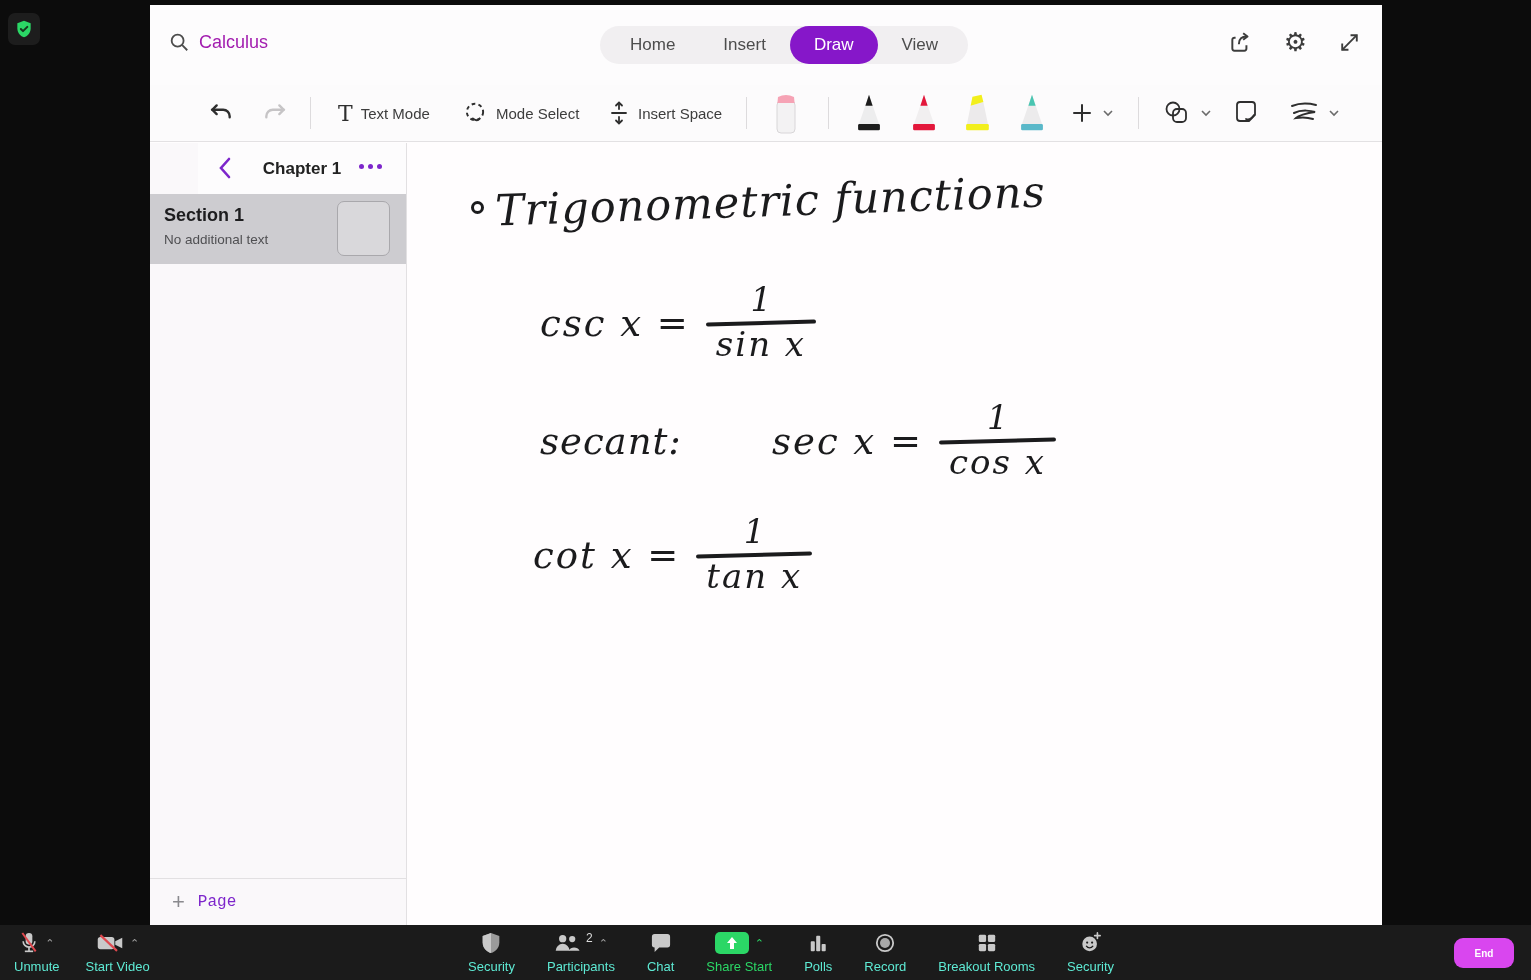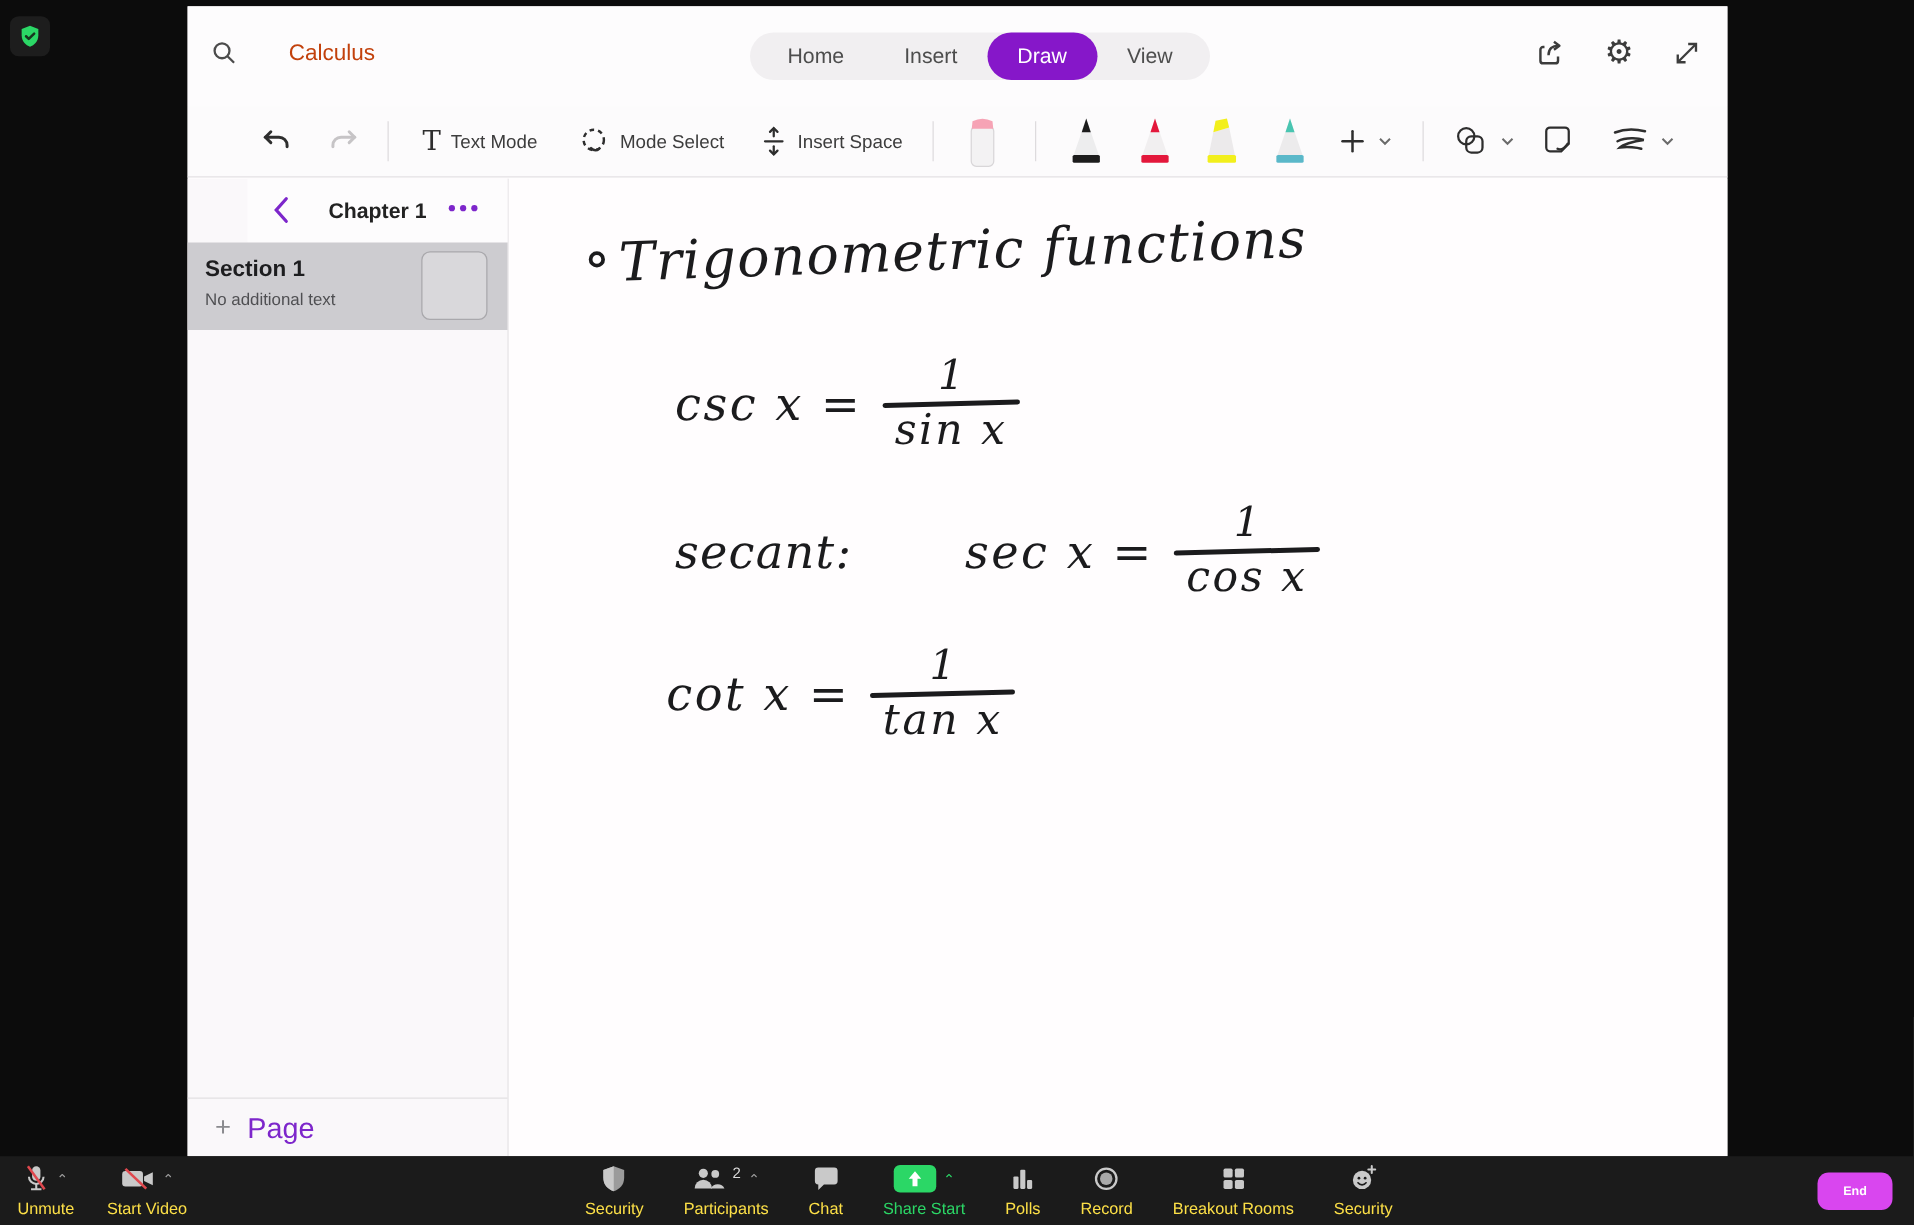--- a/index.html
+++ b/index.html
@@ -8,21 +8,21 @@
   
   .security-badge { position:absolute; left:8px; top:13px; width:32px; height:32px; background:#1d1d1d; border-radius:7px; display:flex; align-items:center; justify-content:center; }
 
   
   .screen { position:absolute; left:150px; top:5px; width:1232px; height:920px; background:#fffdfe; overflow:hidden; }
 
   
   .appbar { position:relative; height:80px; background:#fdfcfd; }
   .search { position:absolute; left:18px; top:26px; display:flex; align-items:center; gap:9px; color:#4c4c4c; }
   .search svg { stroke:#4c4c4c; }
-  .search-text { font-size:18px; color:#c2410c;margin-left:32px; }
+  .search-text { font-size:18px; color:#a21caf; }
   .tabs { position:absolute; left:450px; top:21px; height:38px; background:#f1eff1; border-radius:19px; display:flex; align-items:center; padding:0 6px; }
   .tab { padding:0 24px; height:38px; line-height:38px; font-size:17px; color:#4d4d4d; border-radius:19px; cursor:default; }
   .tab.active { background:#8617c9; color:#fff; height:38px; }
   .appbar-right { position:absolute; right:20px; top:24px; display:flex; gap:30px; align-items:center; }
   .appbar-right svg { stroke:#3c3c3c; }
   .gear-glyph { font-size:26px; color:#3c3c3c; line-height:1; font-family:"DejaVu Sans", sans-serif; }
 
   
   .toolbar { position:relative; height:57px; background:#fcfbfc; border-bottom:1px solid #e3e1e3; }
   .titem { position:absolute; top:0; height:56px; display:flex; align-items:center; gap:8px; font-size:15px; color:#3d3d3d; }
@@ -37,42 +37,42 @@
   .sb-title { position:absolute; left:0; right:0; text-align:center; font-size:17px; font-weight:700; color:#222; }
   .sb-back { position:absolute; left:20px; top:14px; }
   .sb-more { position:absolute; right:24px; top:21px; display:flex; gap:4px; }
   .sb-more i { width:5px; height:5px; border-radius:50%; background:#7d26cb; }
   .page-item { height:70px; background:#cdccd0; position:relative; padding:10px 14px; }
   .page-title { font-size:18px; font-weight:700; color:#1d1d1f; margin-top:1px; }
   .page-sub { font-size:13.5px; color:#4f4f52; margin-top:6px; }
   .page-thumb { position:absolute; right:16px; top:7px; width:53px; height:55px; background:#d9d8db; border:1px solid #a9a8ac; border-radius:7px; }
   .sb-footer { position:absolute; bottom:0; left:0; right:0; height:47px; border-top:1px solid #e2e0e2; display:flex; align-items:center; padding-left:22px; gap:13px; }
   .sb-footer .plus { font-size:22px; color:#8a8a8e; line-height:1; }
-  .sb-footer .lbl { font-size:23px; color:#7d26cb; }
+  .sb-footer .lbl { font-size:16px; color:#7d26cb;font-family:Liberation Mono, monospace; }
 
   
   .canvas { position:relative; flex:1; background:#fffdfe; }
   .hw { font-family:"DejaVu Serif", serif; font-style:italic; color:#1b1b1d; }
   .note-title { position:absolute; left:88px; top:33px; font-size:43px; transform:rotate(-2deg); letter-spacing:1px; white-space:nowrap; }
   .bullet { position:absolute; left:64px; top:58px; width:13px; height:13px; border:3px solid #1b1b1d; border-radius:50%; }
   .trig-row { position:absolute; display:flex; align-items:center; }
   .trig-label { width:232px; font-size:37px; letter-spacing:1px; }
   .trig-lhs { font-size:37px; letter-spacing:2px; margin-right:16px; white-space:nowrap; }
   .frac { display:inline-flex; flex-direction:column; align-items:center; }
   .frac .num { font-size:33px; line-height:1.05; }
   .frac .bar { height:3.5px; background:#1b1b1d; border-radius:2px; align-self:stretch; margin:3px 0 2px; transform:rotate(-1.5deg); }
   .frac .den { font-size:34px; line-height:1.1; padding:0 10px; letter-spacing:2px; white-space:nowrap; }
   .row1 { left:133px; top:140px; }
   .row2 { left:133px; top:258px; }
   .row3 { left:126px; top:372px; }
 
   
   .zoombar { position:absolute; left:0; right:0; bottom:0; height:55px; background:#1b1b1b; }
   .zitem { display:flex; flex-direction:column; align-items:center; justify-content:flex-start; gap:4px; }
-  .zlabel { font-size:13px; color:#fde047; white-space:nowrap; }
+  .zlabel { font-size:13px; color:#5eead4; white-space:nowrap; }
   .zicon-row { display:flex; align-items:center; gap:6px; height:24px; }
   .left-group { position:absolute; left:14px; top:6px; display:flex; gap:26px; }
   .center-group { position:absolute; left:468px; top:6px; display:flex; gap:32px; }
   .zcount { font-size:12px; color:#dcdcdc; position:relative; top:-5px; }
   .zchev { font-size:11px; color:#9f9f9f; }
   .share-label { color:#2bd766; }
   .share-box { width:34px; height:22px; background:#2bd766; border-radius:5px; display:flex; align-items:center; justify-content:center; }
   .end-btn { position:absolute; right:17px; top:13px; width:60px; height:30px; background:#d946ef; border-radius:9px; color:#fff; font-size:10px; font-weight:700; display:flex; align-items:center; justify-content:center; }
 </style>
 </head>

